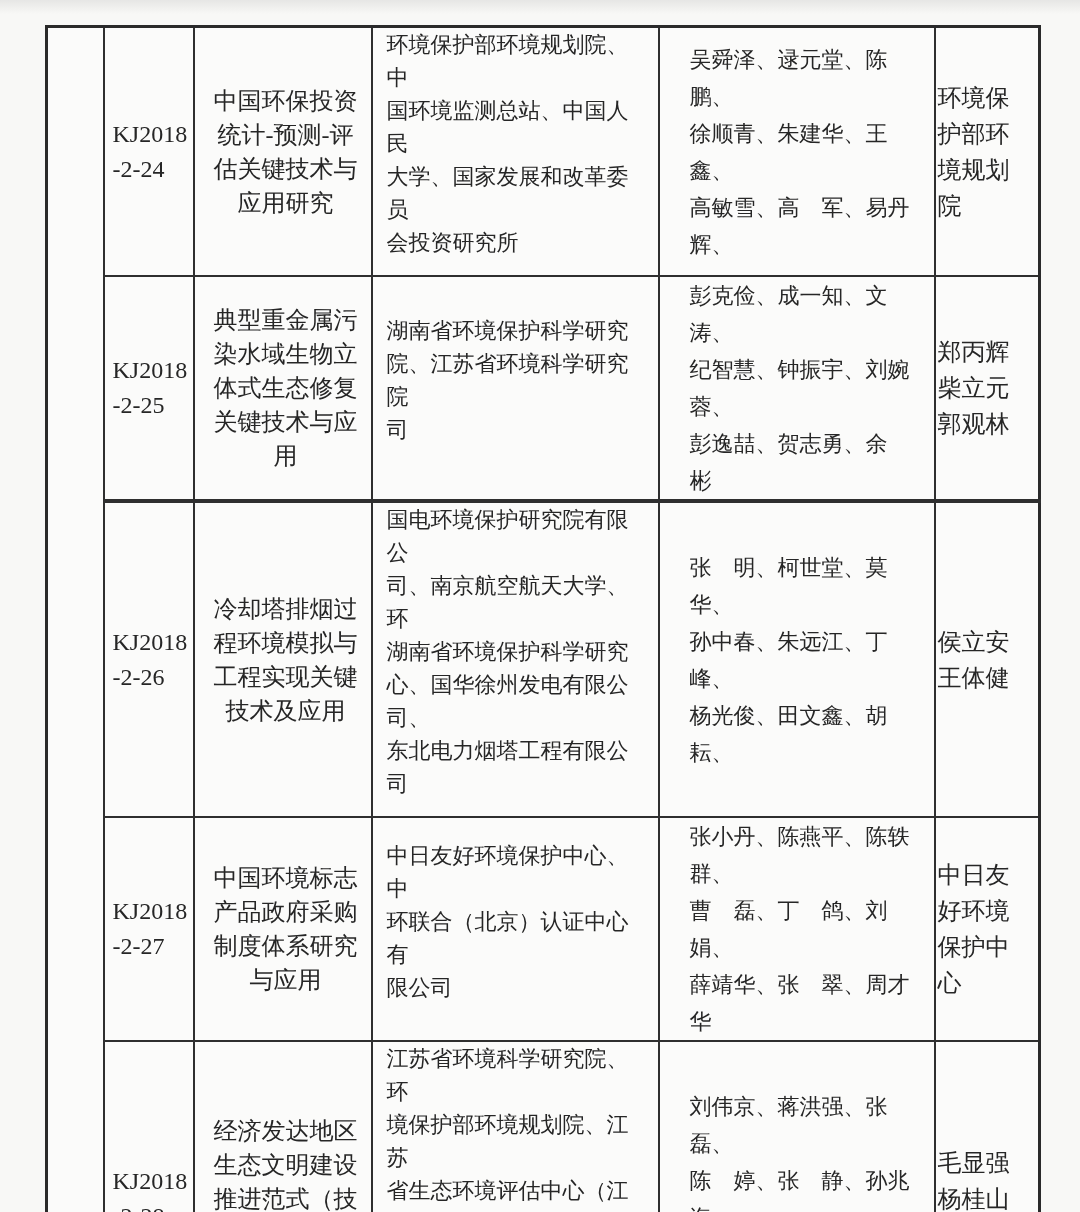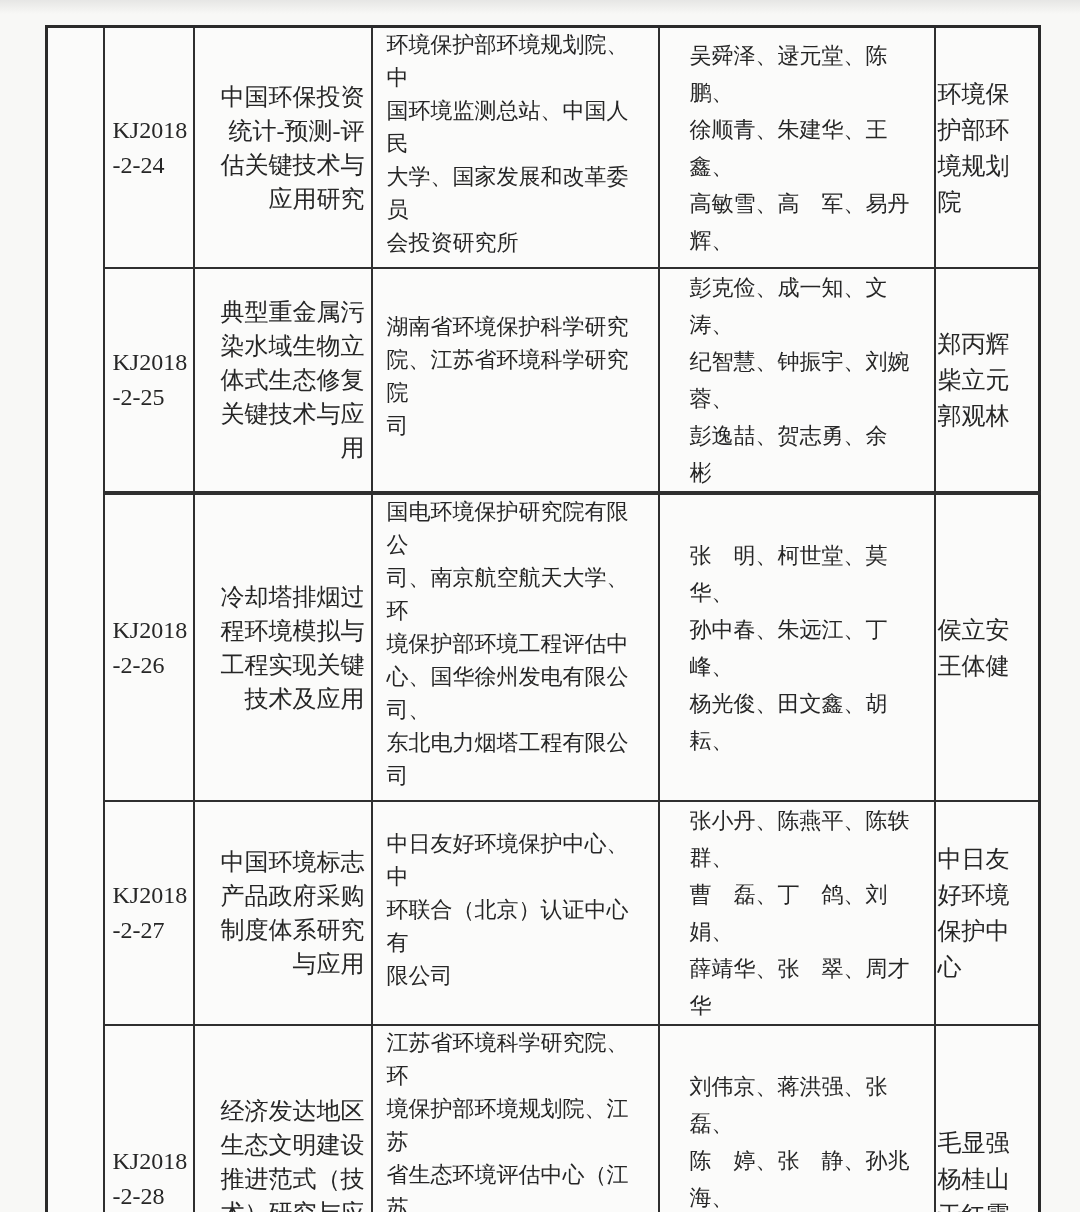--- a/index.html
+++ b/index.html
@@ -36,26 +36,26 @@
   td.cat{
     font-size:25px;line-height:37px;text-align:center;
     letter-spacing:1px;
   }
   td.code{
     font-size:24px;line-height:35px;text-align:left;
     padding:0 4px 0 8px;
     margin-top:40px;
   }
   td.title{
-    font-size:24px;line-height:34px;text-align:right;
+    font-size:24px;line-height:34px;text-align:center;
     padding:0 6px 0 12px;
   }
   td.orgs{
     font-size:22px;line-height:33px;text-align:left;
-    padding:0 8px 8px 14px;
+    padding:0 8px 16px 14px;
   }
   td.people{
     font-size:22px;line-height:37px;text-align:left;
     padding:0 8px 0 30px;
   }
   td.rightcol{
     font-size:24px;line-height:36px;
     padding:0 2px;
   }
 </style>
@@ -118,21 +118,21 @@
 
     <tr class="h3">
       <td class="code">KJ2018
 -2-26</td>
       <td class="title">冷却塔排烟过
 程环境模拟与
 工程实现关键
 技术及应用</td>
       <td class="orgs">国电环境保护研究院有限公
 司、南京航空航天大学、环
-境保护部环境工程评估中
+湖南省环境保护科学研究
 心、国华徐州发电有限公司、
 东北电力烟塔工程有限公司</td>
       <td class="people">张　明、柯世堂、莫　华、
 孙中春、朱远江、丁　峰、
 杨光俊、田文鑫、胡　耘、</td>
       <td class="rightcol">侯立安
 王体健</td>
     </tr>
 
     <tr class="h4">

